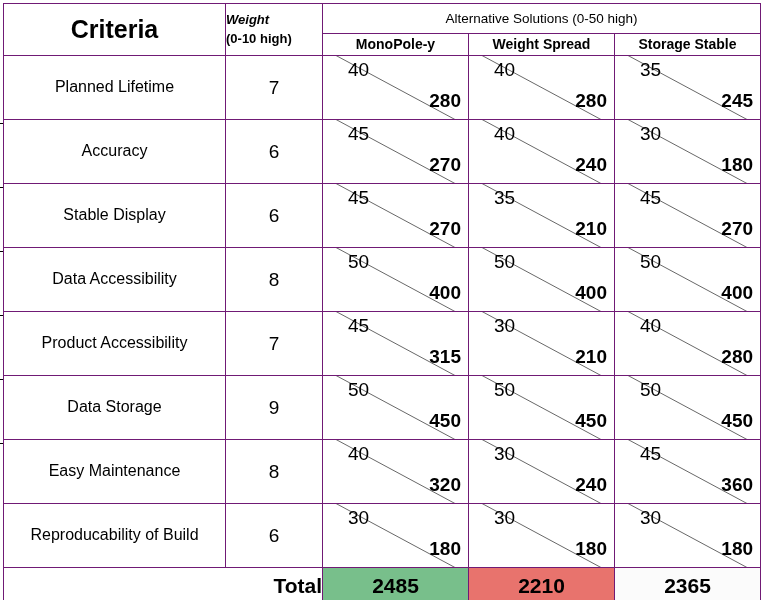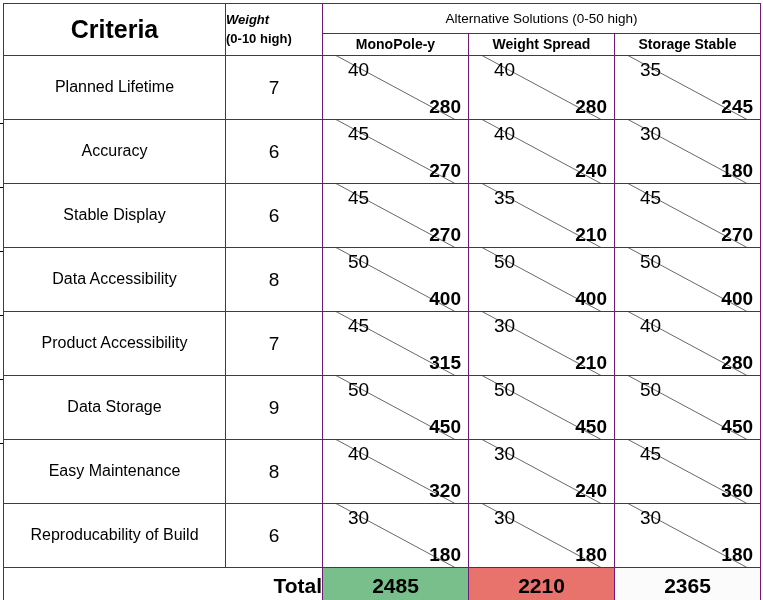--- a/index.html
+++ b/index.html
@@ -97,21 +97,21 @@
     position: absolute;
     left: 7px;
     top: 3px;
     font-size: 19px;
     color: #000;
     margin-left: 18px;
   }
   .scorecell .weighted {
     position: absolute;
     right: 7px;
-    bottom: 1px;
+    bottom: 7px;
     font-size: 19px;
     font-weight: bold;
     color: #000;
   }
 
   
   .total-label {
     text-align: right;
     padding-right: 8px;
     font-size: 21px;

